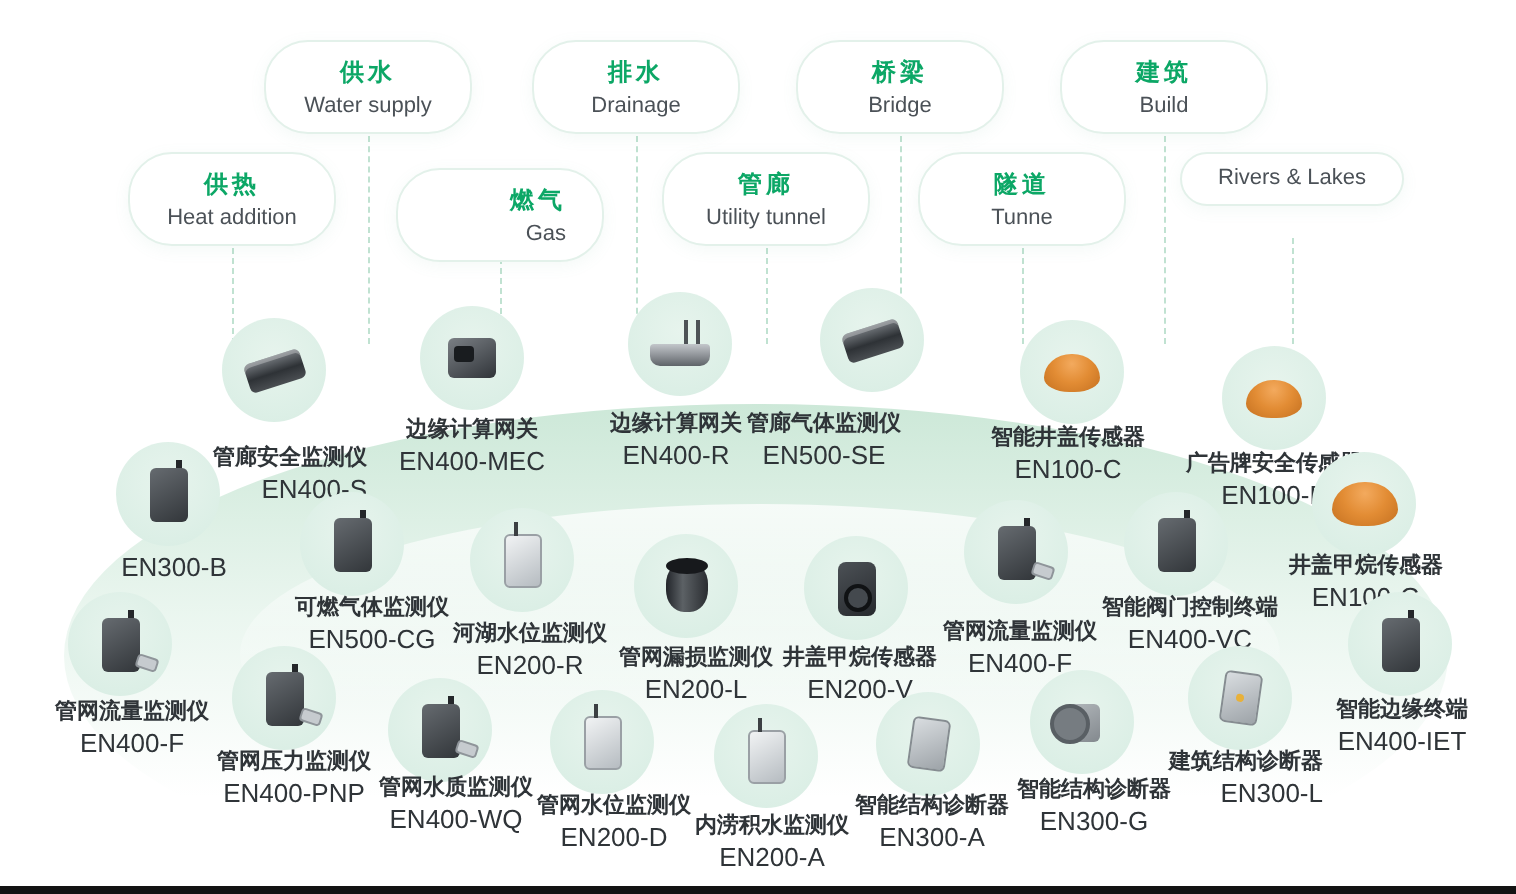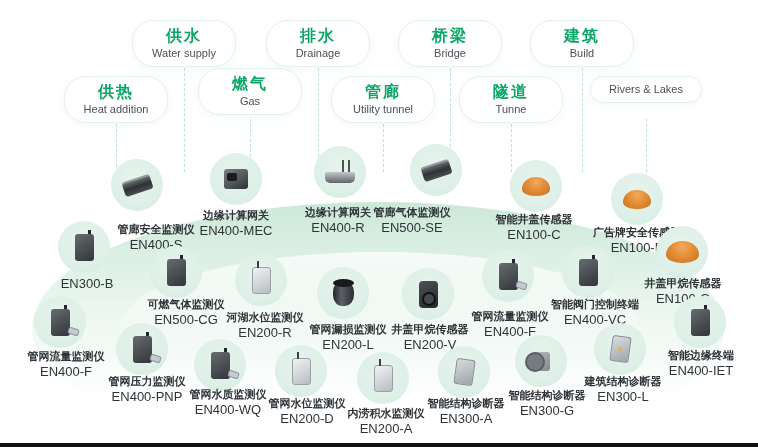--- a/index.html
+++ b/index.html
@@ -19,21 +19,21 @@
   .dash{position:absolute;width:0;border-left:1px dashed #c0e2d1;}
   .bottom-bar{position:absolute;left:0;bottom:0;width:100%;height:4px;background:#131313;}
 
   
   .pill{
     position:absolute;transform:translateX(-50%);
     background:#ffffff;border:1px solid #e3f1ea;border-radius:22px;
     min-width:66px;padding:5px 18px 6px;text-align:center;
     box-shadow:0 2px 8px rgba(120,180,150,0.08);
   }
-  .pill-zh{font-size:16px;font-weight:700;letter-spacing:2px;color:#0ca766;line-height:20px;white-space:nowrap;}
+  .pill-zh{font-size:12px;font-weight:700;letter-spacing:2px;color:#0ca766;line-height:20px;white-space:nowrap;}
   .pill-en{font-size:11px;color:#4b5157;line-height:14px;white-space:nowrap;}
 
   
   .circ{
     position:absolute;width:52px;height:52px;border-radius:50%;
     background:radial-gradient(circle at 50% 38%, #e7f4ed 0%, #dcefe6 70%, #d7ece2 100%);
     display:flex;align-items:center;justify-content:center;
   }
   .lbl{position:absolute;transform:translateX(-50%);text-align:center;white-space:nowrap;}
   .lbl-zh{font-size:11px;font-weight:700;color:#2f3438;line-height:16px;}
@@ -109,21 +109,21 @@
   <div class="pill" style="left: 582px; top: 20px;">
     <div class="pill-zh">建筑</div>
     <div class="pill-en">Build</div>
   </div>
 
   <div class="pill" style="left: 116px; top: 76px;">
     <div class="pill-zh">供热</div>
     <div class="pill-en">Heat addition</div>
   </div>
 
-  <div class="pill" style="left: 250px; top: 68px;">
+  <div class="pill" style="left: 250px; top: 84px; text-align: right;">
     <div class="pill-zh">燃气</div>
     <div class="pill-en">Gas</div>
   </div>
 
   <div class="pill" style="left: 383px; top: 76px;">
     <div class="pill-zh">管廊</div>
     <div class="pill-en">Utility tunnel</div>
   </div>
 
   <div class="pill" style="left: 511px; top: 76px; text-align: center;">
@@ -133,21 +133,21 @@
 
   <div class="pill" style="left: 646px; top: 76px;">
     <div class="pill-en">Rivers &amp; Lakes</div>
   </div>
 </div>
   <div id="devices">
   <div class="dev">
     <div class="circ" style="left: 111px; top: 159px;">
       <span class="ic ic-flat"></span>
     </div>
-    <div class="lbl" style="left: 156px; top: 221px;">
+    <div class="lbl" style="left: 145px; top: 221px; text-align: right;">
       <div class="lbl-zh">管廊安全监测仪</div>
       <div class="lbl-code">EN400-S</div>
     </div>
   </div>
 
   <div class="dev">
     <div class="circ" style="left: 210px; top: 153px;">
       <span class="ic ic-cube"></span>
     </div>
     <div class="lbl" style="left: 236px; top: 207px;">
@@ -342,21 +342,21 @@
     <div class="lbl" style="left: 547px; top: 387px;">
       <div class="lbl-zh">智能结构诊断器</div>
       <div class="lbl-code">EN300-G</div>
     </div>
   </div>
 
   <div class="dev">
     <div class="circ" style="left: 594px; top: 323px;">
       <span class="ic ic-panel-dot"></span>
     </div>
-    <div class="lbl" style="left: 623px; top: 373px;">
+    <div class="lbl" style="left: 623px; top: 373px; text-align: right;">
       <div class="lbl-zh">建筑结构诊断器</div>
       <div class="lbl-code">EN300-L</div>
     </div>
   </div>
 
   <div class="dev">
     <div class="circ" style="left: 674px; top: 296px;">
       <span class="ic ic-tower-dark"></span>
     </div>
     <div class="lbl" style="left: 701px; top: 347px;">

